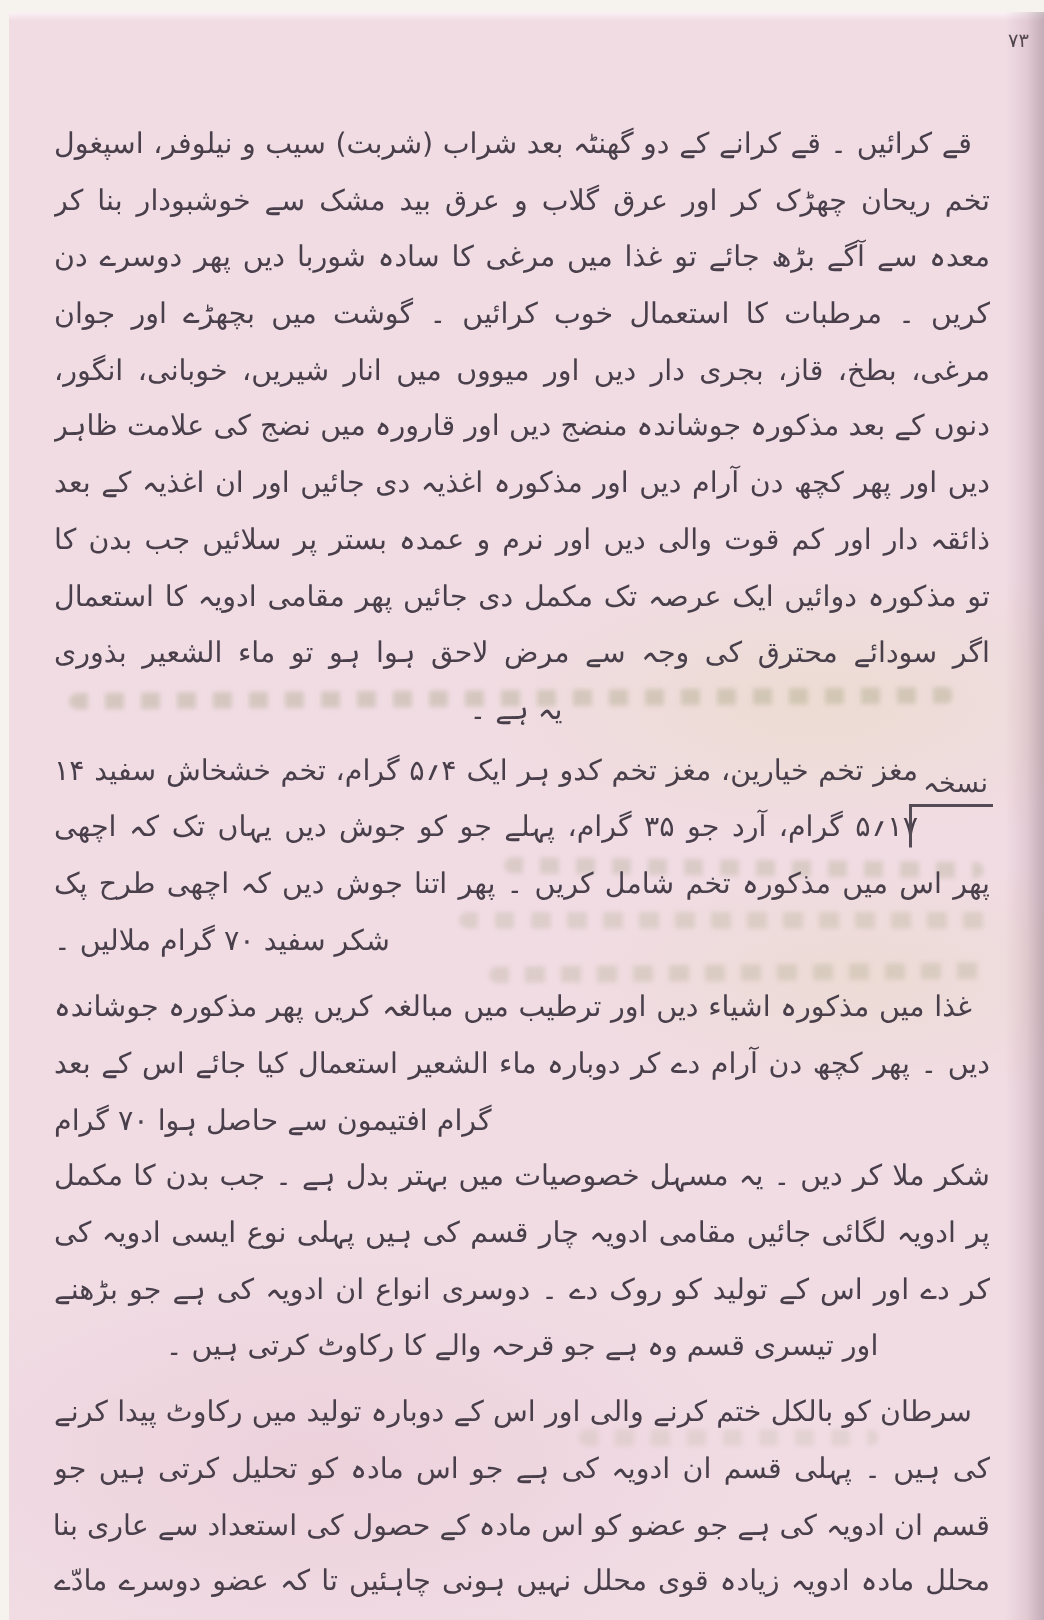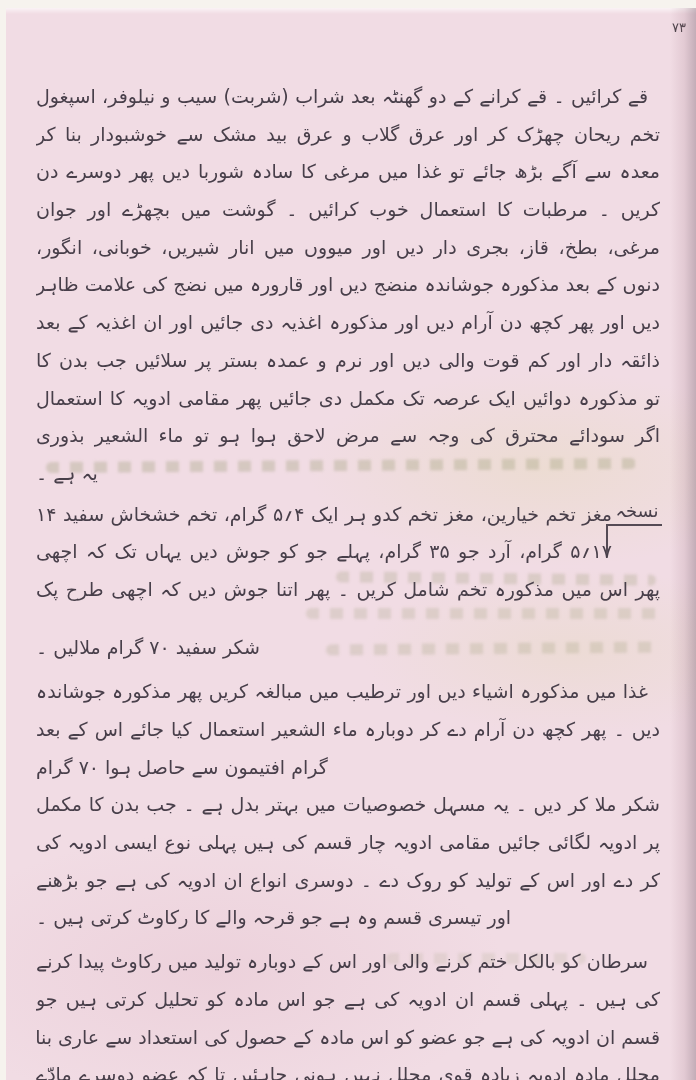--- a/index.html
+++ b/index.html
@@ -37,30 +37,30 @@
   .line{
     height:37.7px;line-height:37.7px;overflow:hidden;
     white-space:nowrap;
   }
   .just{
     white-space:normal;
     text-align:justify;
     -moz-text-align-last:justify;
     text-align-last:justify;
   }
-  .start{text-align:left;}
-  .endleft{text-align:left;margin-top:20px;}
+  .start{text-align:center;}
+  .endleft{text-align:left;}
   .indent{padding-right:12px;}
   .recipe-indent{padding-left:0;padding-right:48px;}
   .gapline{display:flex;justify-content:space-between;}
   .gapline .b{margin-left:0;}
   .gapline .gap{flex:0 0 72px;}
   .nuskha-wrap{position:relative;}
   .nuskha-label{
-    position:absolute;top:4px;right:-8px;width:62px;
+    position:absolute;top:16px;right:-8px;width:62px;
     font-size:18px;color:#483f4a;text-align:center;line-height:22px;
   }
   .nuskha-bracket{
     width:54px;height:27px;margin:2px auto 0 0;
     border-top:2.3px solid #554b55;
     border-left:2.3px solid #554b55;
   }
   .ghost{
     position:absolute;height:11px;border-radius:6px;
     background:repeating-linear-gradient(90deg, rgba(148,150,108,0.30) 0 13px, rgba(148,150,108,0) 13px 24px);

